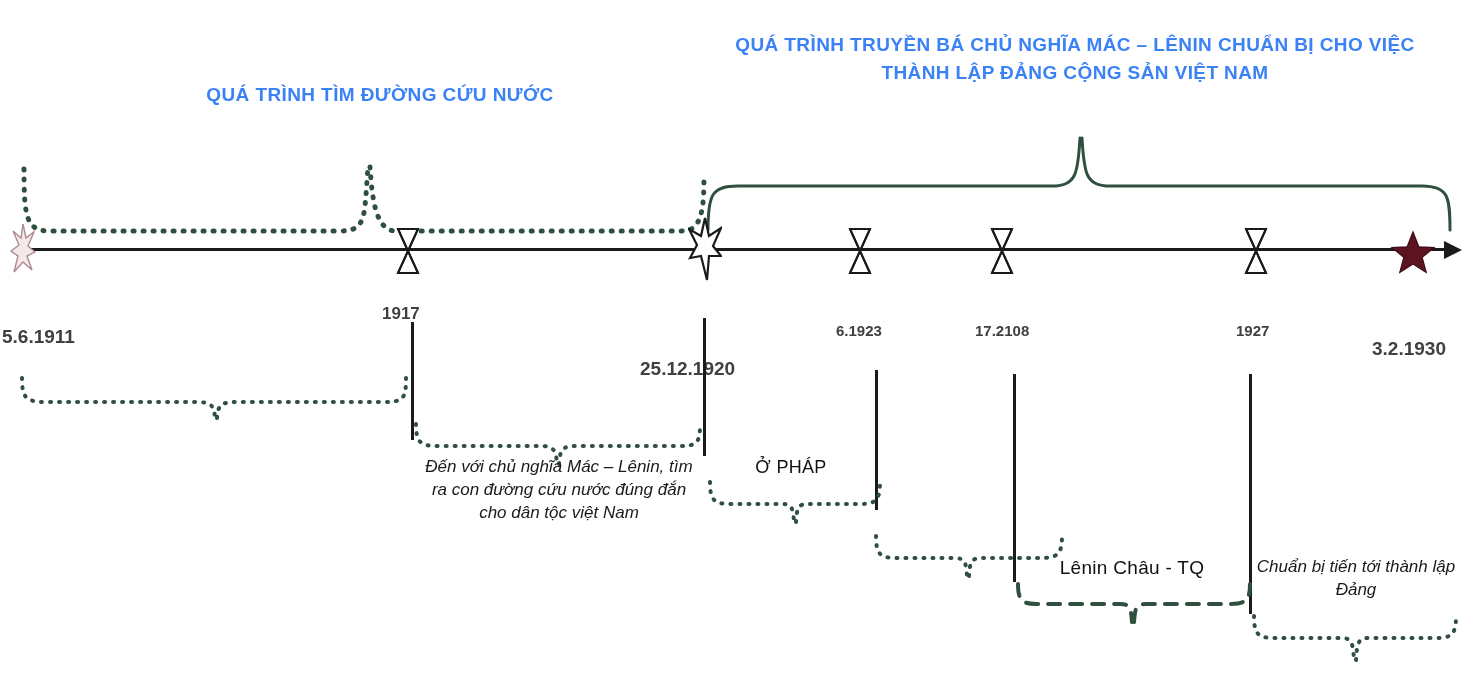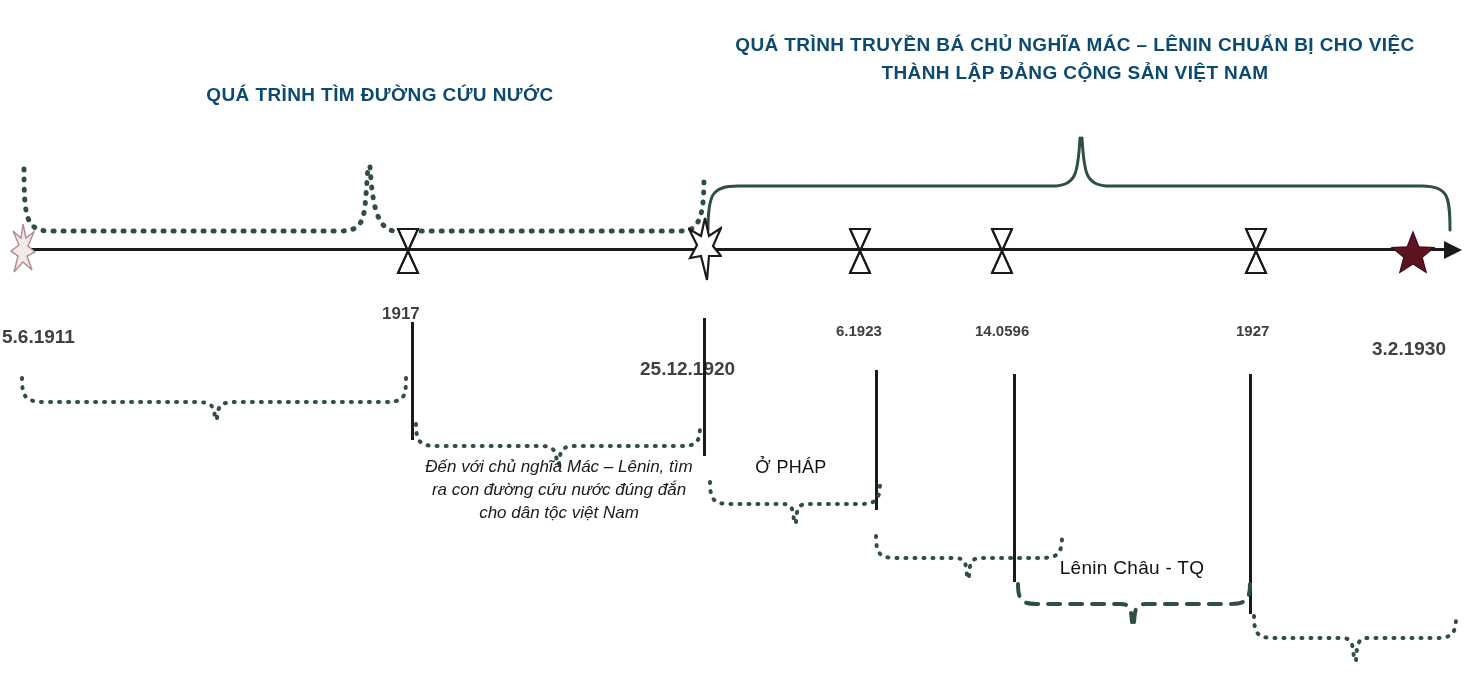--- a/index.html
+++ b/index.html
@@ -20,21 +20,21 @@
   }
   .abs { position: absolute; }
 
   
   .top-title {
     font-weight: bold;
     font-size: 19px;
     letter-spacing: 0.4px;
     text-align: center;
     line-height: 1.35;
-    color: #0c4a6e;
+    color: #3b82f6;
     text-transform: uppercase;
   }
 
   
   .axis-line {
     background: #1a1a1a;
     height: 3px;
   }
   .axis-arrow {
     width: 0; height: 0;
@@ -155,21 +155,21 @@
   </div>
 
   <div class="abs date-label big" style="left:2px; top:294px;">5.6.1911</div>
 
   <div class="abs date-label" style="left:382px; top:272px;">1917</div>
 
   <div class="abs date-label big" style="left:640px; top:326px;">25.12.1920</div>
 
   <div class="abs date-label small" style="left:836px; top:290px;">6.1923</div>
 
-  <div class="abs date-label small" style="left:975px; top:290px;">14.0596</div>
+  <div class="abs date-label small" style="left:975px; top:290px;">17.2108</div>
 
   <div class="abs date-label small" style="left:1236px; top:290px;">1927</div>
 
   <div class="abs date-label big" style="left:1372px; top:306px;">3.2.1930</div>
 
   <div class="abs drop" style="left:411px; top:322px; height:118px;"></div>
   <div class="abs drop" style="left:703px; top:318px; height:138px;"></div>
   <div class="abs drop" style="left:875px; top:370px; height:140px;"></div>
   <div class="abs drop" style="left:1013px; top:374px; height:208px;"></div>
   <div class="abs drop" style="left:1249px; top:374px; height:240px;"></div>
@@ -195,18 +195,19 @@
     <path d="M 4,4 C 4,22 8,26 24,26 L 82,26 C 93,26 94,30 95,44" fill="none" stroke="#2f4f3f" stroke-width="4" stroke-linecap="round" stroke-dasharray="1 8"></path>
     <path d="M 97,44 C 98,30 99,26 110,26 L 168,26 C 186,26 190,22 190,4" fill="none" stroke="#2f4f3f" stroke-width="4" stroke-linecap="round" stroke-dasharray="1 8"></path>
   </svg>
 
   <div class="abs caption-plain" style="left:1016px; top:556px; width:232px; font-size:19px;">Lênin Châu - TQ</div>
   <svg class="abs" style="left:1014px; top:580px;" width="240" height="48" viewBox="0 0 240 48">
     <path d="M 4,4 C 4,20 8,24 22,24 L 106,24 C 116,24 117,28 118,42" fill="none" stroke="#2f4f3f" stroke-width="4" stroke-linecap="round" stroke-dasharray="12 10"></path>
     <path d="M 120,42 C 121,28 122,24 132,24 L 216,24 C 232,24 236,20 236,4" fill="none" stroke="#2f4f3f" stroke-width="4" stroke-linecap="round" stroke-dasharray="12 10"></path>
   </svg>
 
+  <div class="abs caption" style="left:1256px; top:556px; width:200px;">Chuẩn bị tiến tới thành lập Đảng</div>
   <svg class="abs" style="left:1250px; top:612px;" width="212" height="52" viewBox="0 0 212 52">
     <path d="M 4,4 C 4,22 8,26 24,26 L 92,26 C 102,26 103,32 104,48" fill="none" stroke="#2f4f3f" stroke-width="4" stroke-linecap="round" stroke-dasharray="1 8"></path>
     <path d="M 106,48 C 107,32 108,26 118,26 L 186,26 C 202,26 206,22 206,4" fill="none" stroke="#2f4f3f" stroke-width="4" stroke-linecap="round" stroke-dasharray="1 8"></path>
   </svg>
 
 </div>
 
 </body></html>

